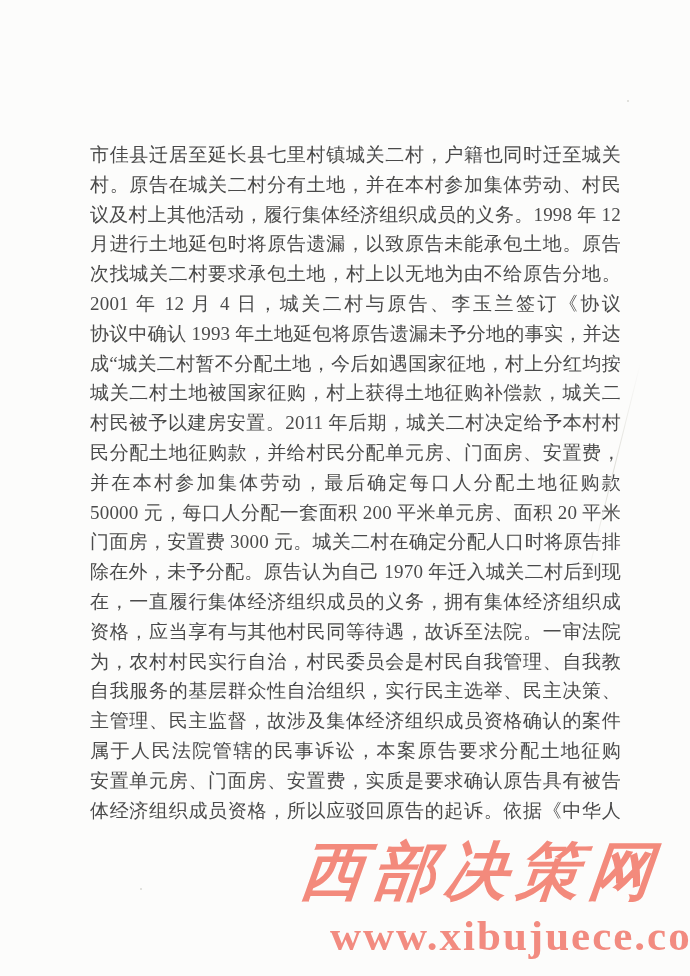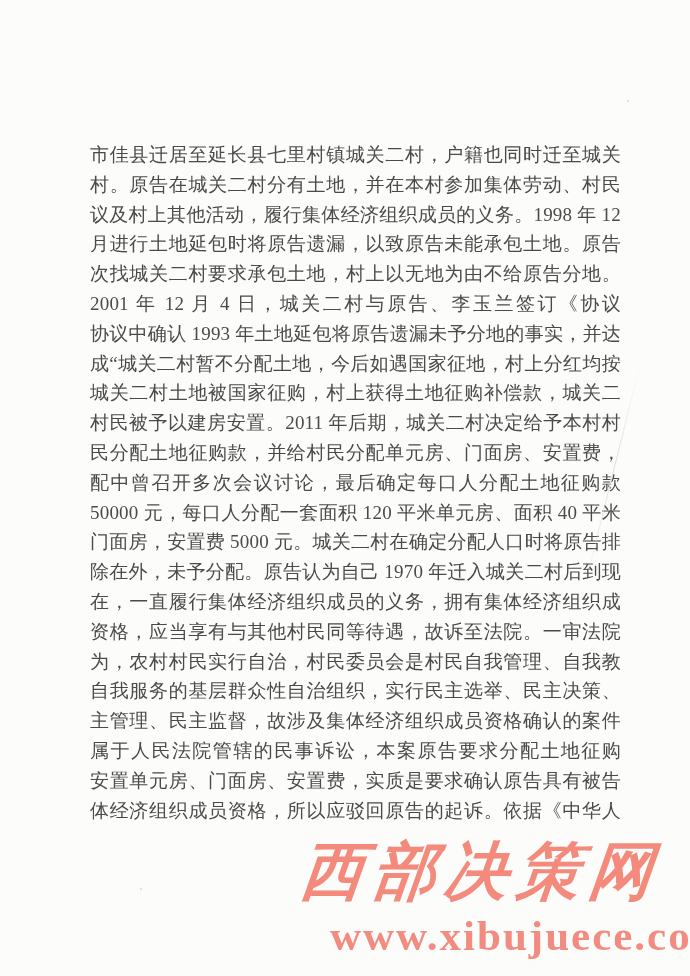--- a/index.html
+++ b/index.html
@@ -80,23 +80,23 @@
       <div class="line">村。原告在城关二村分有土地，并在本村参加集体劳动、村民会</div>
       <div class="line">议及村上其他活动，履行集体经济组织成员的义务。1998 年 12</div>
       <div class="line">月进行土地延包时将原告遗漏，以致原告未能承包土地。原告多</div>
       <div class="line">次找城关二村要求承包土地，村上以无地为由不给原告分地。</div>
       <div class="line">2001 年 12 月 4 日，城关二村与原告、李玉兰签订《协议书》，</div>
       <div class="line">协议中确认 1993 年土地延包将原告遗漏未予分地的事实，并达</div>
       <div class="line">成“城关二村暂不分配土地，今后如遇国家征地，村上分红均按</div>
       <div class="line">城关二村土地被国家征购，村上获得土地征购补偿款，城关二村</div>
       <div class="line">村民被予以建房安置。2011 年后期，城关二村决定给予本村村</div>
       <div class="line">民分配土地征购款，并给村民分配单元房、门面房、安置费，分</div>
-      <div class="line">配中曾召开多次会议讨论，最后确定每口人分配土地征购款</div>
-      <div class="line">50000 元，每口人分配一套面积 120 平米单元房、面积 40 平米</div>
-      <div class="line">门面房，安置费 5000 元。城关二村在确定分配人口时将原告排</div>
+      <div class="line">并在本村参加集体劳动，最后确定每口人分配土地征购款</div>
+      <div class="line">50000 元，每口人分配一套面积 200 平米单元房、面积 20 平米</div>
+      <div class="line">门面房，安置费 3000 元。城关二村在确定分配人口时将原告排</div>
       <div class="line">除在外，未予分配。原告认为自己 1970 年迁入城关二村后到现</div>
       <div class="line">在，一直履行集体经济组织成员的义务，拥有集体经济组织成员</div>
       <div class="line">资格，应当享有与其他村民同等待遇，故诉至法院。一审法院认</div>
       <div class="line">为，农村村民实行自治，村民委员会是村民自我管理、自我教育、</div>
       <div class="line">自我服务的基层群众性自治组织，实行民主选举、民主决策、民</div>
       <div class="line">主管理、民主监督，故涉及集体经济组织成员资格确认的案件不</div>
       <div class="line">属于人民法院管辖的民事诉讼，本案原告要求分配土地征购款、</div>
       <div class="line">安置单元房、门面房、安置费，实质是要求确认原告具有被告集</div>
       <div class="line">体经济组织成员资格，所以应驳回原告的起诉。依据《中华人民</div>
     </div>

